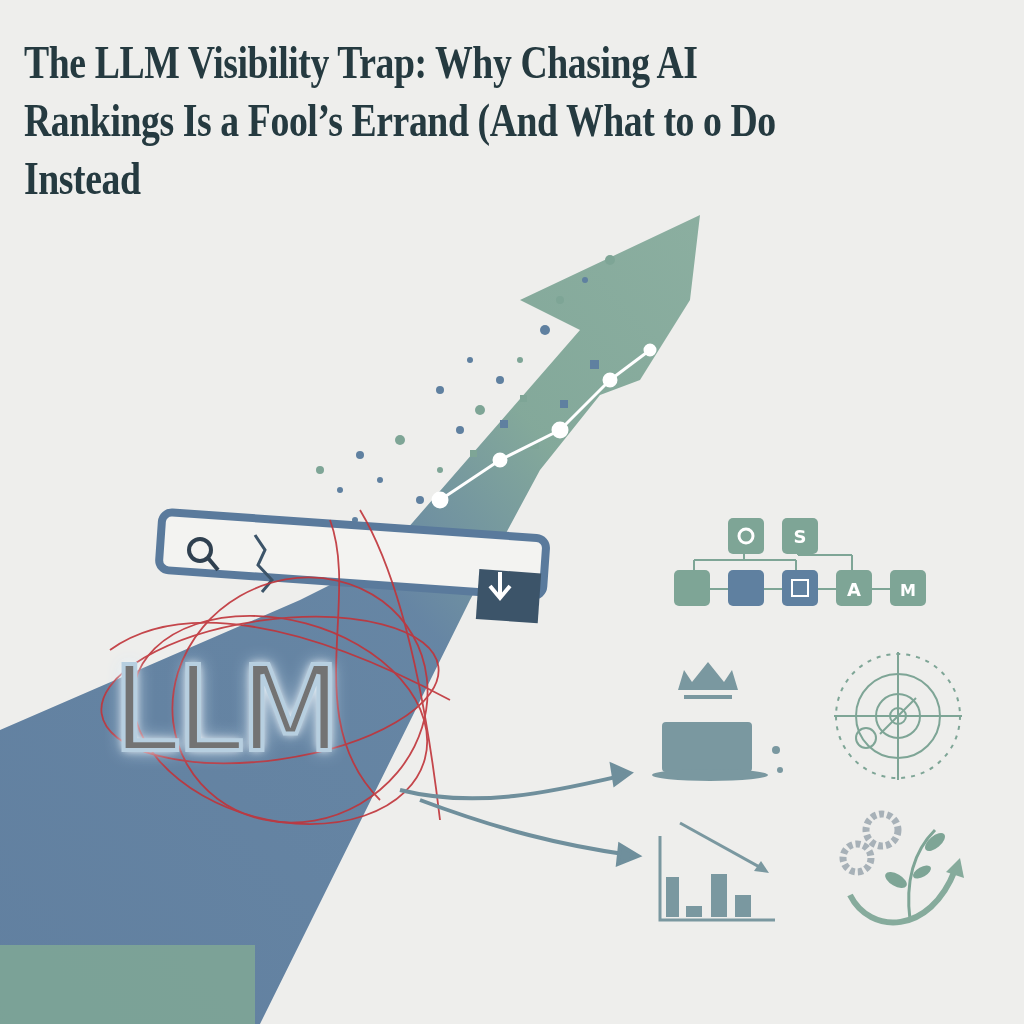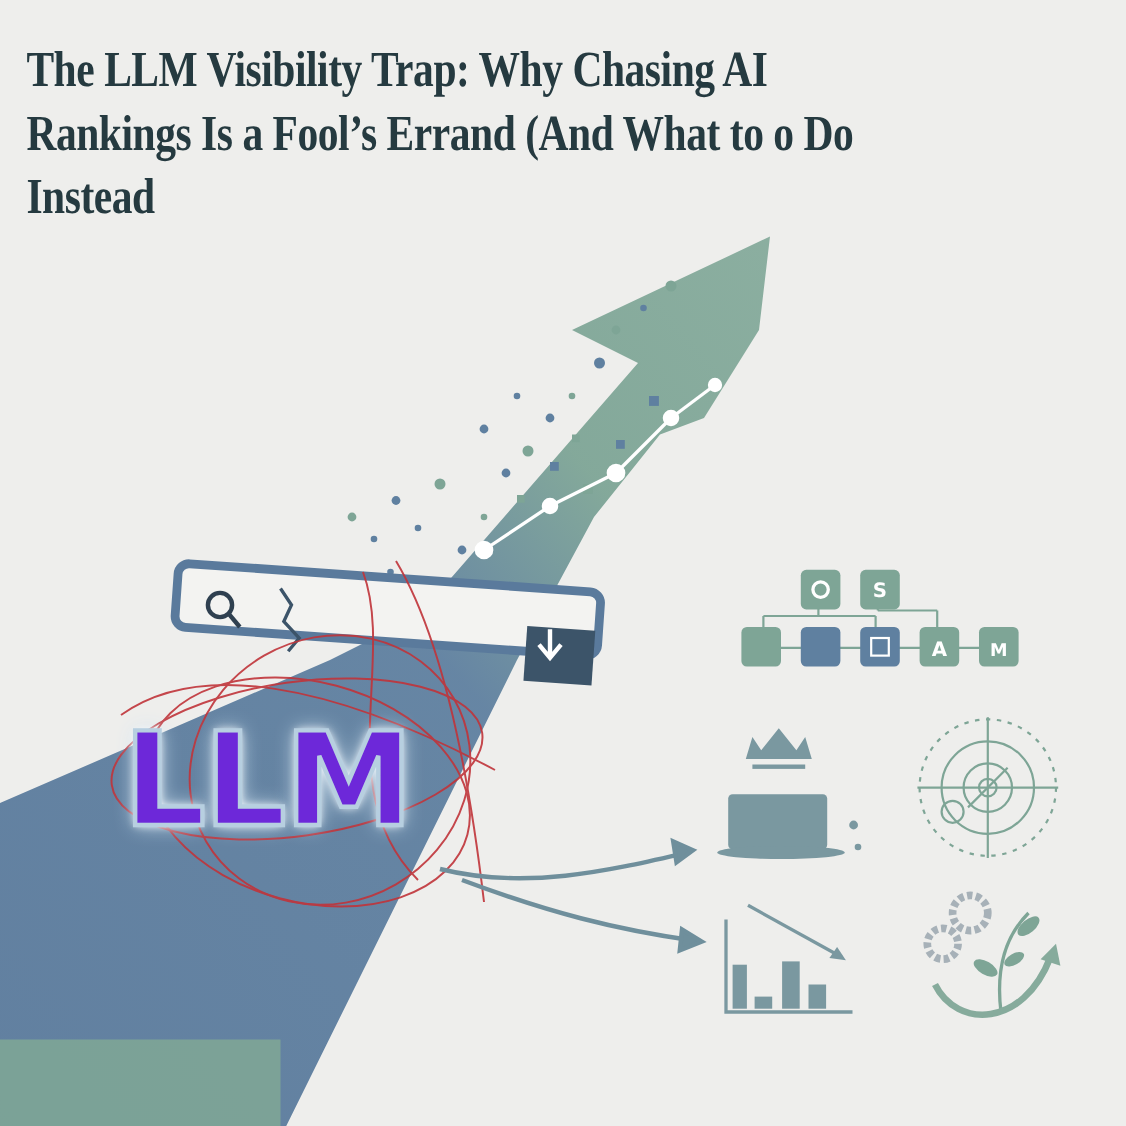--- a/index.html
+++ b/index.html
@@ -1,20 +1,20 @@
 <!DOCTYPE html>
 <html><head>
 <meta charset="utf-8">
 <style>
   html,body{margin:0;padding:0;}
   body{width:1024px;height:1024px;background:#eeeeec;position:relative;overflow:hidden;font-family:"Liberation Serif","DejaVu Serif",serif;}
   .title{position:absolute;left:24px;top:34px;width:980px;color:#253a40;font-weight:bold;font-size:46px;line-height:58px;letter-spacing:-0.5px;transform:scaleX(0.82);transform-origin:left top;width:1180px;}
   .title div{white-space:nowrap;}
   svg.art{position:absolute;left:0;top:0;}
-  .llm{position:absolute;left:112px;top:640px;font-family:"DejaVu Sans",sans-serif;font-weight:bold;font-size:118px;color:#6d28d9;letter-spacing:-2px;
+  .llm{position:absolute;left:112px;top:640px;font-family:"DejaVu Sans",sans-serif;font-weight:normal;font-size:118px;color:#737373;letter-spacing:-2px;
        -webkit-text-stroke:4px #b7cfe0;text-shadow:0 0 8px #ffffff,0 0 18px #cfe3f2;}
 </style>
 </head>
 <body>
 
 <div class="title">
   <div>The LLM Visibility Trap: Why Chasing AI</div>
   <div>Rankings Is a Fool’s Errand (And What to o Do</div>
   <div>Instead</div>
 </div>

